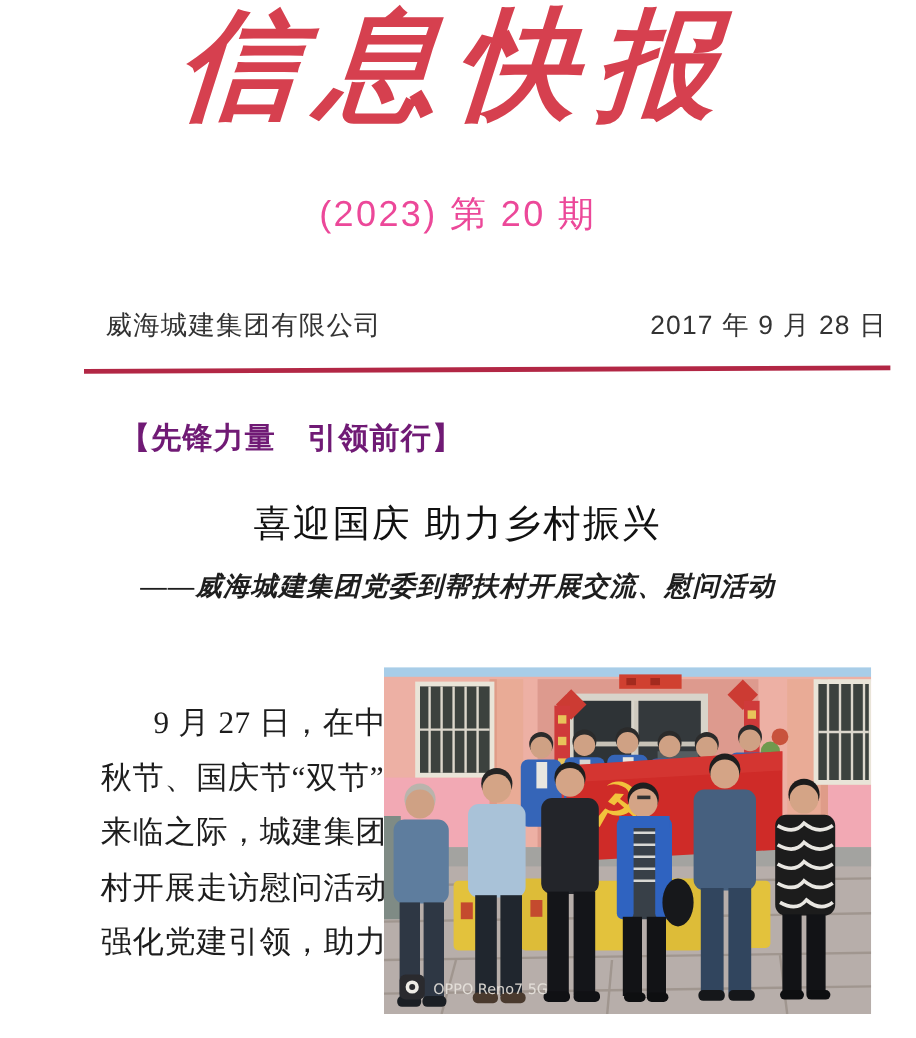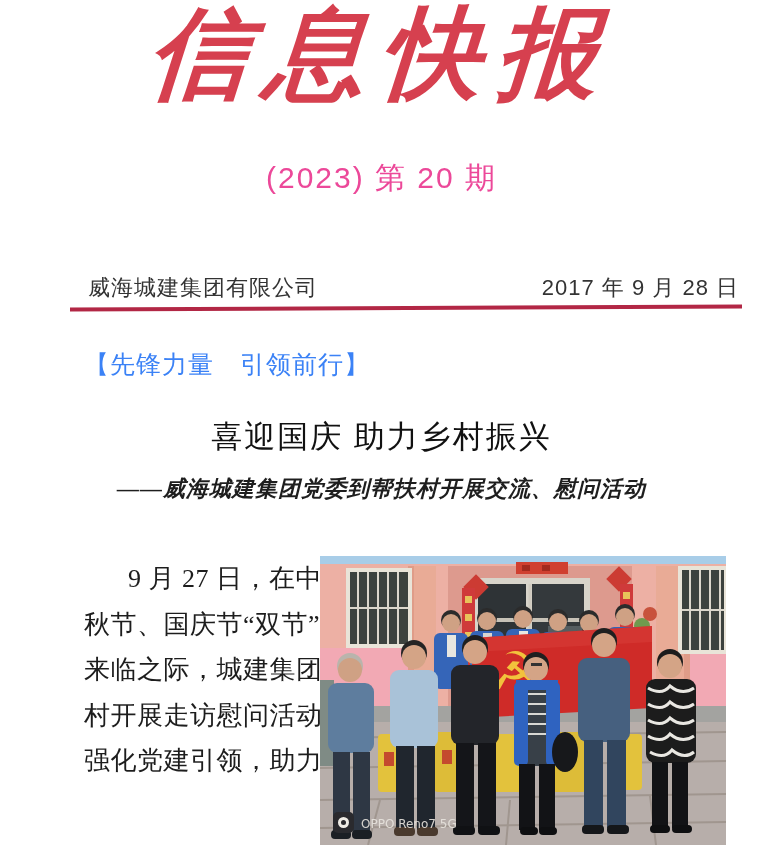--- a/index.html
+++ b/index.html
@@ -13,50 +13,50 @@
     font-weight:bold;font-style:italic;
     font-size:100px;line-height:1.22;letter-spacing:16px;
     color:var(--masthead_red,#d6404f);
     transform:skewX(-4deg);
   }
   .issue{
     position:absolute;top:158px;left:0;width:100%;text-align:center;
     font-family:"Liberation Sans","DejaVu Sans",sans-serif;
     font-size:30px;color:#ec4899;letter-spacing:2px;
   }
-  .org-row{position:absolute;top:273px;left:0;width:100%;height:30px;
+  .org-row{position:absolute;top:256px;left:0;width:100%;height:30px;
     font-family:"Liberation Sans","DejaVu Sans",sans-serif;font-size:22px;color:#333;}
   .org{position:absolute;left:88px;top:0;letter-spacing:1px;}
   .pubdate{position:absolute;right:24px;top:0;letter-spacing:1px;}
   .rule{
     position:absolute;top:306px;left:70px;width:672px;height:4px;
     background:var(--rule_red,#b22745);transform:rotate(-0.25deg);
   }
   .section-label{
-    position:absolute;top:348px;left:84px;
+    position:absolute;top:348px;left:100px;
     font-family:"Liberation Sans","DejaVu Sans",sans-serif;
-    font-weight:normal;font-size:25px;color:#3b82f6;letter-spacing:1px;
+    font-weight:bold;font-size:25px;color:#701a75;letter-spacing:1px;
   }
   .article-title{
     position:absolute;top:416px;left:0;width:100%;text-align:center;
     font-family:"Liberation Sans","DejaVu Sans",sans-serif;
     font-weight:normal;font-size:31px;color:#111;letter-spacing:2px;
   }
   .article-subtitle{
     position:absolute;top:474px;left:0;width:100%;text-align:center;
     font-family:"Liberation Serif","DejaVu Serif",serif;
     font-weight:600;font-size:22px;color:#1e1e1e;letter-spacing:1px;font-style:italic;
   }
   .body-col{
     position:absolute;top:556px;left:84px;width:246px;
     font-family:"Liberation Serif","DejaVu Serif",serif;
     font-size:26px;line-height:45.5px;color:#1d1d1d;letter-spacing:0.5px;
   }
   .body-line{white-space:nowrap;}
-  .body-line.indent{text-indent:44px;}
+  .body-line.indent{text-indent:44px;margin-top:24px;}
   .photo-frame{
     position:absolute;left:320px;top:556px;width:406px;height:289px;
   }
   .photo-frame svg{display:block;}
 </style>
 </head>
 <body>
 
 <div class="page">
 

